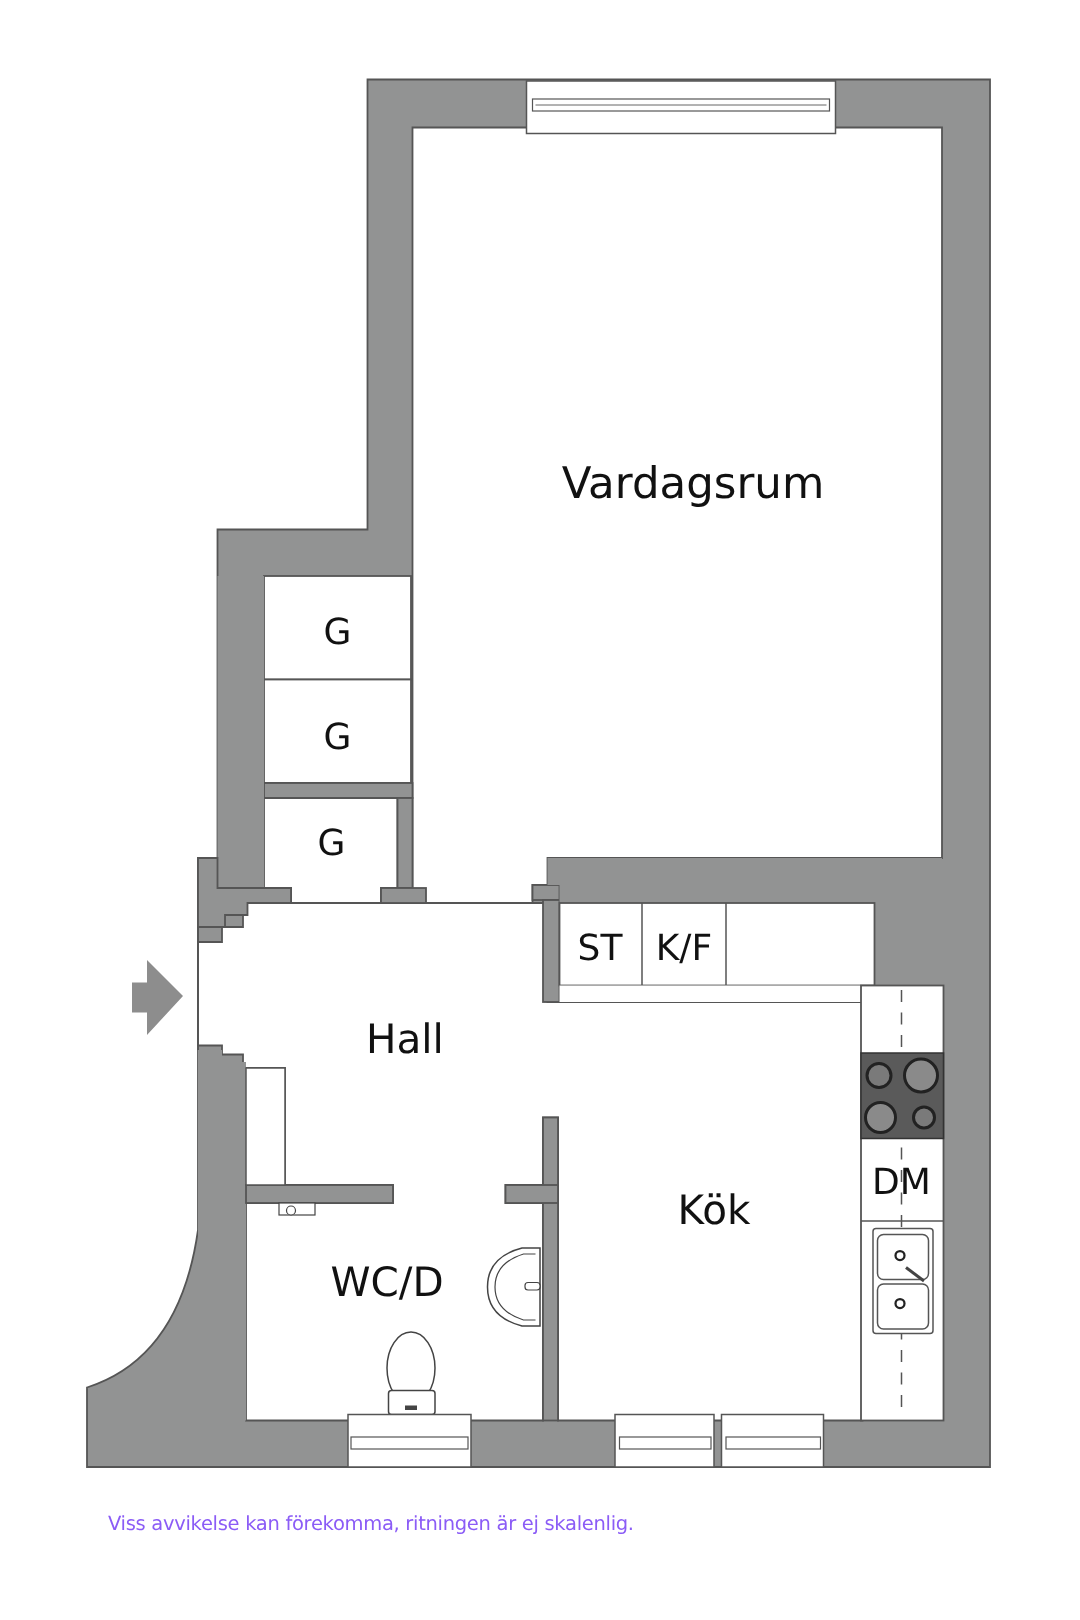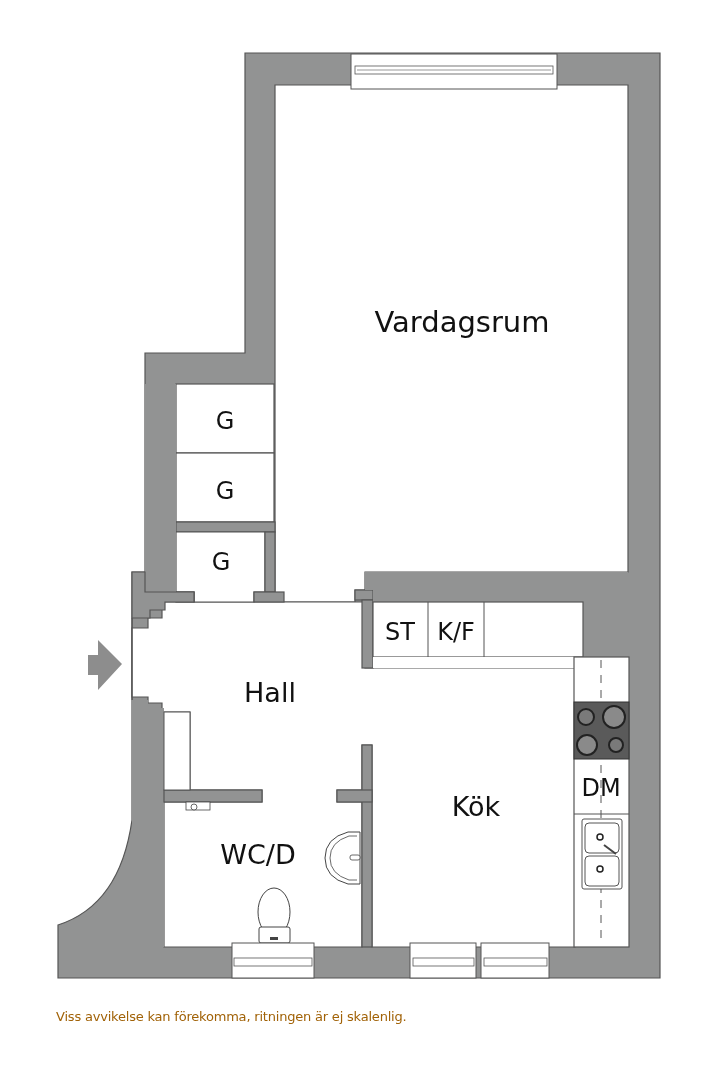--- a/index.html
+++ b/index.html
@@ -3,22 +3,22 @@
   <meta charset="utf-8">
   <style>
     html, body { margin: 0; padding: 0; background: #ffffff; }
     body { width: 720px; height: 1080px; position: relative; overflow: hidden; font-family: "DejaVu Sans", sans-serif; }
     #plan { position: absolute; left: 0; top: 0; width: 720px; height: 1080px; }
     .wall { fill: #929393; stroke: #555; stroke-width: 1.2; }
     .room { fill: #ffffff; stroke: #555; stroke-width: 1.2; }
     .thin { fill: #ffffff; stroke: #555; stroke-width: 1; }
     .label { font-family: "DejaVu Sans", sans-serif; fill: #111; }
     .footnote {
-      position: absolute; left: 56px; top: 1009px;
-      font-family: "DejaVu Sans", sans-serif; font-size: 13px; color: #a16207;
+      position: absolute; left: 72px; top: 1009px;
+      font-family: "DejaVu Sans", sans-serif; font-size: 13px; color: #8b5cf6;
       letter-spacing: -0.2px;
     }
   </style>
 </head>
 <body>
 
 <svg id="plan" viewBox="0 0 720 1080" xmlns="http://www.w3.org/2000/svg">
 
   <g>
 

